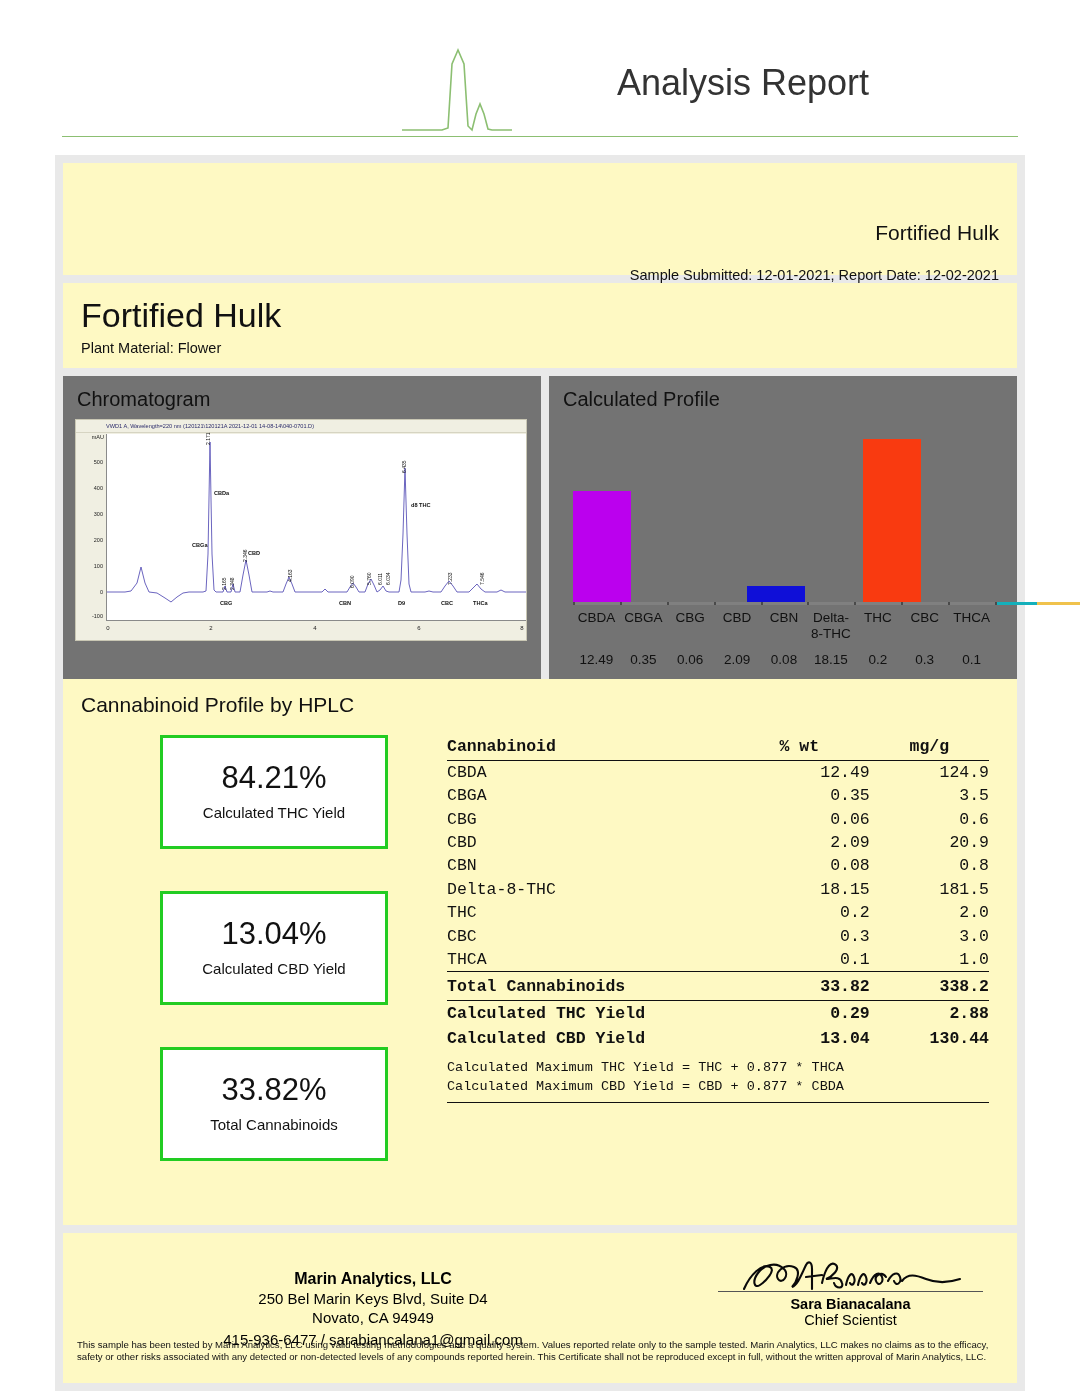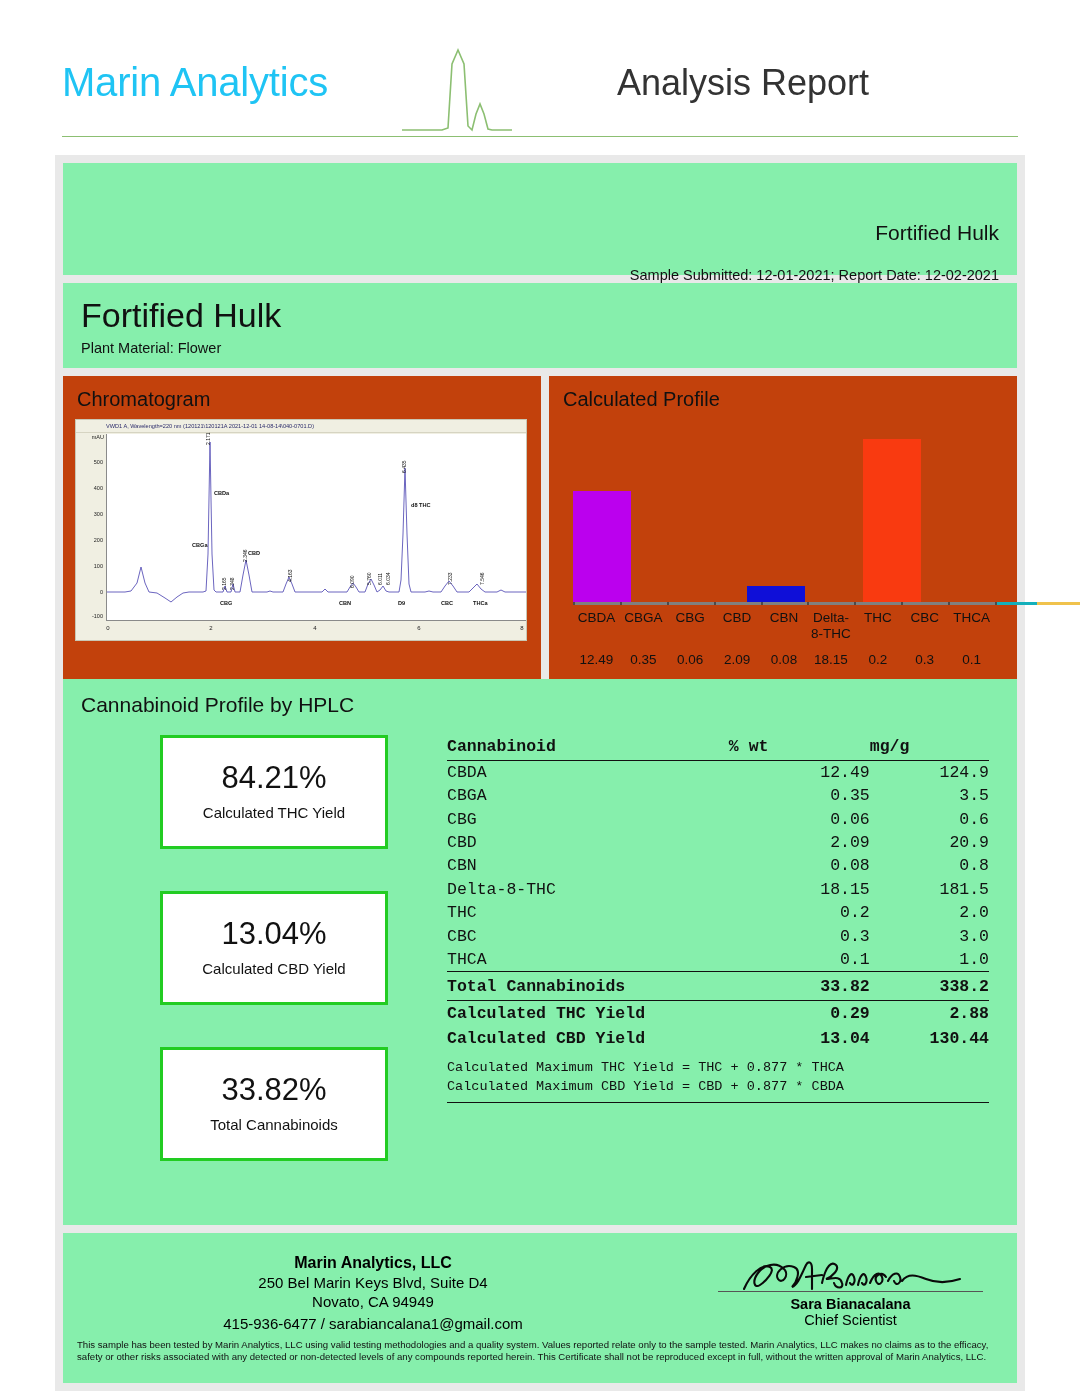--- a/index.html
+++ b/index.html
@@ -56,21 +56,21 @@
     height: 92px;
   }
 
   
   .body-wrap {
     margin: 18px 55px 0 55px;
     background: #e9e9e9;
     padding: 8px;
   }
   .panel {
-    background: #86efac;
+    background: #fef9c3;
     box-sizing: border-box;
   }
   .panel + .panel { margin-top: 8px; }
 
   
   .sample-head {
     height: 112px;
     position: relative;
     padding: 0 18px;
   }
@@ -106,21 +106,21 @@
     color: #111;
   }
 
   
   .charts-row {
     display: flex;
     gap: 8px;
     margin-top: 8px;
   }
   .chart-panel {
-    background: #c2410c;
+    background: #737373;
     box-sizing: border-box;
     padding: 10px 12px 12px 12px;
   }
   .chart-panel.left { width: 478px; }
   .chart-panel.right { flex: 1; }
   .chart-head {
     font-size: 20px;
     color: #111;
     margin: 2px 0 8px 2px;
   }
@@ -313,21 +313,21 @@
     border-collapse: collapse;
     font-size: 16.5px;
     color: #111;
   }
   table.hplc-table th {
     font-weight: bold;
     text-align: left;
     padding: 2px 0 4px 0;
     font-size: 16.5px;
   }
-  table.hplc-table th.num { text-align: left; margin-top: 36px; }
+  table.hplc-table th.num { text-align: center; margin-top: 36px; }
   table.hplc-table td {
     padding: 2.2px 0;
     font-size: 16.5px;
   }
   table.hplc-table td.num { text-align: right; }
   tr.head-row th { border-bottom: 1.6px solid #111; }
   tr.total-row td {
     font-weight: bold;
     border-top: 1.6px solid #111;
     border-bottom: 1.6px solid #111;
@@ -355,21 +355,21 @@
   
   .footer {
     padding: 18px 16px 10px 16px;
     position: relative;
     min-height: 150px;
     box-sizing: border-box;
   }
   .contact {
     position: absolute;
     left: 110px;
-    top: 20px;
+    top: 36px;
     width: 400px;
     text-align: center;
     line-height: 1.28;
   }
   .contact .co { font-size: 16px; font-weight: bold; }
   .contact .addr { font-size: 15px; }
   .contact .phone { font-size: 15px; margin-top: 2px; }
 
   .sig {
     position: absolute;
@@ -396,21 +396,20 @@
     color: #111;
     text-align: left;
   }
 </style>
 </head>
 <body>
 
 <div class="page">
 
   <div class="header">
-    <div class="brand">Marin Analytics</div>
     <div class="logo-peak">
       <svg width="110" height="92" viewBox="0 0 110 92">
         <path d="M0 86 L40 86 L46 84 L50 20 L56 6 L62 20 L66 82 L70 86 L74 70 L78 60 L82 70 L86 85 L90 86 L110 86" fill="none" stroke="#8cbf72" stroke-width="1.6"></path>
       </svg>
     </div>
     <div class="report-title">Analysis Report</div>
   </div>
 
   <div class="body-wrap">
 

